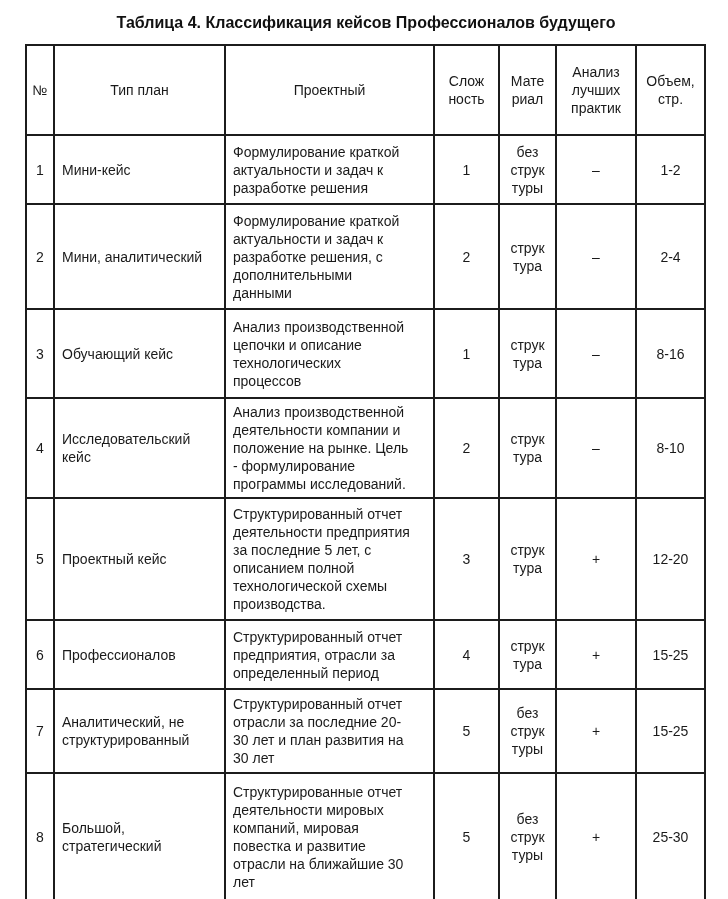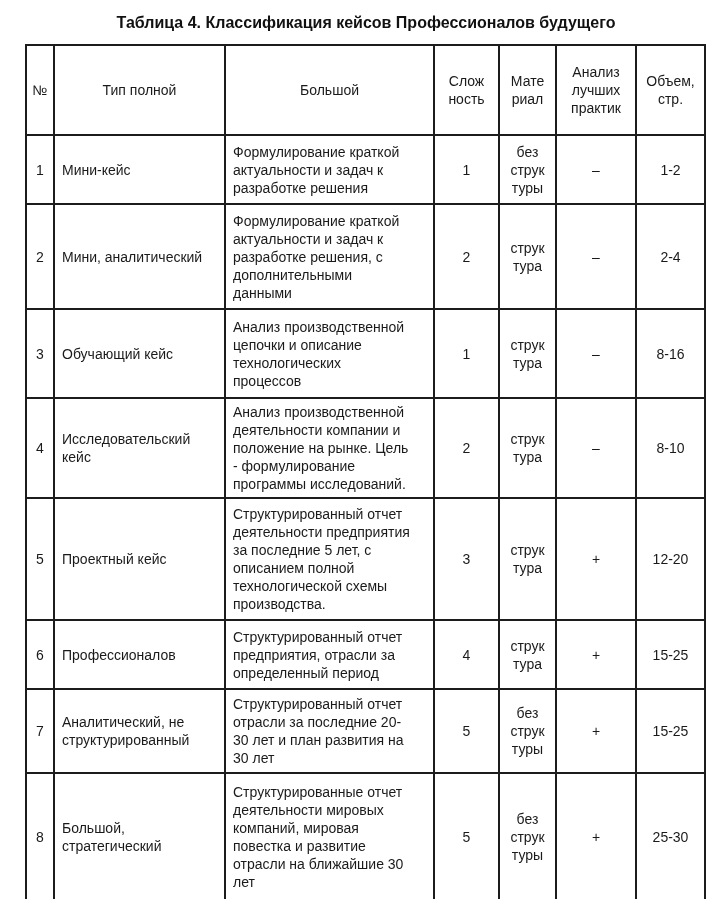--- a/index.html
+++ b/index.html
@@ -76,22 +76,22 @@
         <col class="col-type">
         <col class="col-desc">
       <col class="col-cmplx">
         <col class="col-mat">
         <col class="col-bp">
         <col class="col-vol">
     </colgroup>
     <thead>
       <tr>
         <th>№</th>
-        <th>Тип полной</th>
-        <th>Большой</th>
+        <th>Тип план</th>
+        <th>Проектный</th>
         <th>Слож
 ность</th>
         <th>Мате
 риал</th>
         <th>Анализ
 лучших
 практик</th>
         <th>Объем,
 стр.</th>
       </tr>

